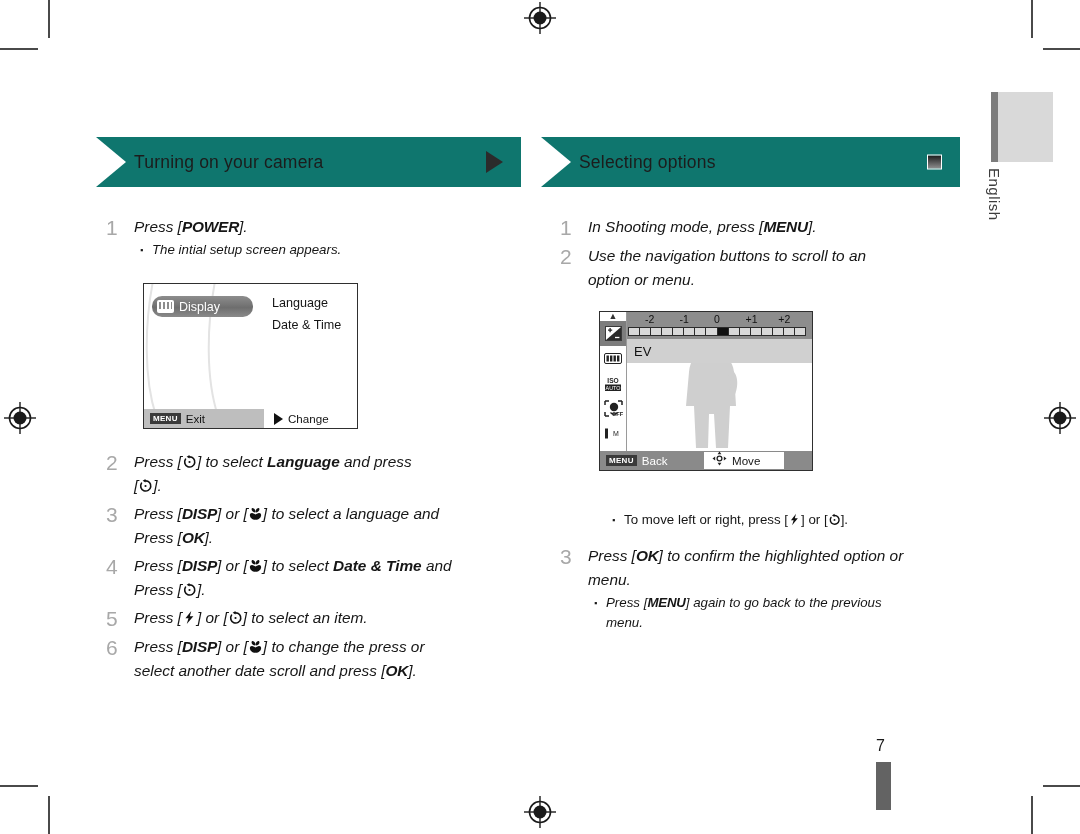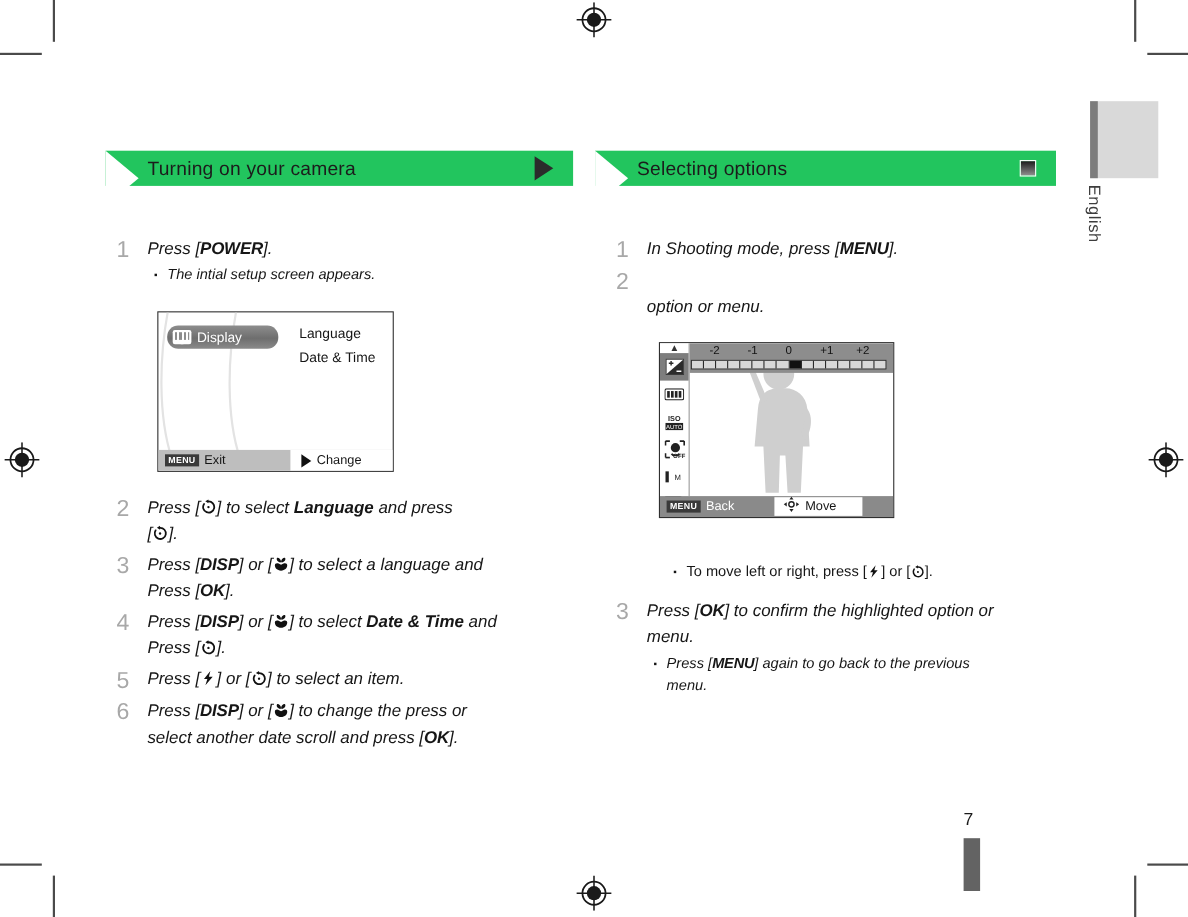--- a/index.html
+++ b/index.html
@@ -13,22 +13,22 @@
     color: #1a1a1a;
     -webkit-font-smoothing: antialiased;
   }
 
   
   .crop-line { position: absolute; background: #4a4a4a; }
   .reg-mark { position: absolute; width: 32px; height: 32px; }
 
   
   .banner {
-    position: absolute; height: 32px;
-    background: #22c55e;
+    position: absolute; height: 50px;
+    background: #0f766e;
     display: flex; align-items: center;
   }
   .banner .notch {
     position: absolute; left: 0; top: 0;
     width: 0; height: 0;
     border-left: 30px solid #ffffff;
     border-top: 25px solid transparent;
     border-bottom: 25px solid transparent;
   }
   .banner-title {
@@ -436,21 +436,21 @@
         <span>In Shooting mode, press</span>
         [<span class="key">MENU</span>].
       </div>
     </div>
   </div>
 
   <div class="step">
     <div class="step-num">2</div>
     <div class="step-body">
       <div class="step-text">
-        <br>
+        <span>Use the navigation buttons to scroll to an</span><br>
         <span>option or menu.</span>
       </div>
     </div>
   </div>
 </div>
 
 <div class="lcd" style="left:599px;top:311px;width:212px;height:158px;">
 
   <svg class="silhouette" style="left:46px;top:2px;width:120px;height:137px;" viewBox="0 0 120 137">
     <circle cx="62" cy="26" r="14" fill="#cfcfcf"></circle>
@@ -481,20 +481,23 @@
       <i></i>
         <i></i>
         <i></i>
         <i></i>
         <i></i>
         <i></i>
         <i></i>
     </div>
   </div>
 
+  <div class="ev-row">
+    <span>EV</span>
+  </div>
 
   <div class="icon-col">
     <div class="chev">▲</div>
 
     <div class="cell sel">
       <svg width="17" height="15" viewBox="0 0 17 15">
         <rect x="0.5" y="0.5" width="16" height="14" fill="#ffffff" stroke="#3a3a3a"></rect>
         <path d="M1 14 L16 1 L16 14 Z" fill="#2b2b2b"></path>
         <path d="M3 4.2 h4.2 M5.1 2.1 v4.2" stroke="#2b2b2b" stroke-width="1.3"></path>
         <path d="M10 11.5 h4.4" stroke="#ffffff" stroke-width="1.3"></path>

